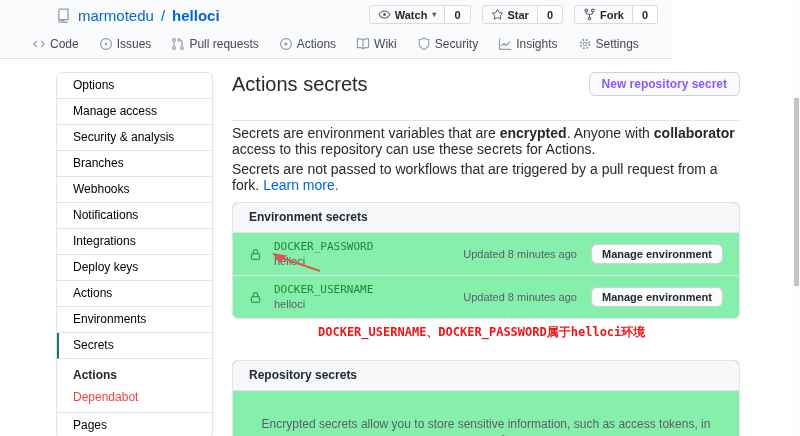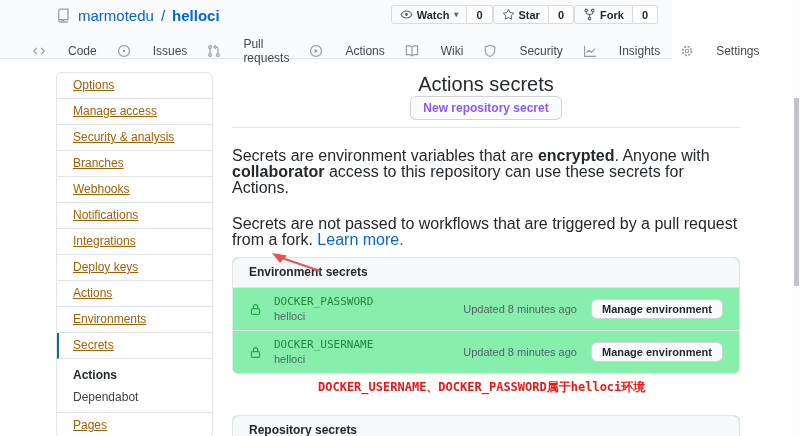--- a/index.html
+++ b/index.html
@@ -9,55 +9,55 @@
 
   
   .topbar { position:absolute; top:0; left:0; width:672px; height:59px;
     background:#fafbfc; border-bottom:1px solid #e1e4e8; }
   .repo-line { position:absolute; left:56px; top:7px; display:flex; align-items:center; gap:7px;
     font-size:15px; color:#0366d6; }
   .repo-line .owner, .repo-line .sep { font-weight:400; }
   .repo-line .name { font-weight:700; }
   .repo-icon { color:#959da5; }
 
-  .social { position:absolute; right:14px; top:5px; display:flex; gap:0; }
+  .social { position:absolute; right:14px; top:5px; display:flex; gap:11px; }
   .btn-group { display:flex; }
   .sbtn { display:inline-flex; align-items:center; gap:4px; background:#fafbfc;
     border:1px solid #d9dbde; border-radius:3px 0 0 3px; font-size:11px; font-weight:600;
     color:#24292e; padding:2px 8px; cursor:pointer; font-family:inherit; }
   .scount { background:#fff; border:1px solid #d9dbde; border-left:0;
     border-radius:0 3px 3px 0; font-size:11px; font-weight:600; color:#24292e;
     padding:2px 9px; cursor:pointer; font-family:inherit; }
   .sbtn .icon { color:#586069; }
   .caret { font-size:8px; color:#586069; margin-left:1px; }
 
   .nav { position:absolute; left:22px; top:32px; display:flex; }
-  .nav-item { display:flex; align-items:center; gap:22px; padding:5px 10px;
+  .nav-item { display:flex; align-items:center; gap:4px; padding:5px 10px;
     font-size:12px; color:#44494f; cursor:pointer; text-decoration:none; }
   .nav-item .icon { color:#959da5; }
 
   
   .sidebar { position:absolute; left:56px; top:72px; width:157px; background:#fff;
     border:1px solid #e1e4e8; border-radius:6px; font-size:12px; }
   .side-item { padding:6px 16px; line-height:13px; border-bottom:1px solid #e1e4e8;
-    color:#a16207; cursor:pointer;text-decoration:underline; }
+    color:#000000; cursor:pointer; }
   .side-item.active { border-left:2px solid #0f766e; padding-left:14px; }
   .side-sub { padding:10px 16px 8px 16px; border-bottom:1px solid #e1e4e8; }
   .side-sub .sub-head { font-weight:700; line-height:13px; margin-bottom:9px; color:#24292e; }
-  .side-sub .sub-link { color:#404040; line-height:13px; cursor:pointer; }
+  .side-sub .sub-link { color:#ef4444; line-height:13px; cursor:pointer; }
 
   
   .main { position:absolute; left:232px; top:72px; width:508px; }
-  .main-head { display:flex; justify-content:space-between; align-items:center;
-    border-bottom:1px solid #e1e4e8; padding-bottom:7px;flex-direction:column; }
+  .main-head { display:flex; justify-content:space-between; align-items:flex-end;
+    border-bottom:1px solid #e1e4e8; padding-bottom:24px; }
   .page-title { font-size:20px; font-weight:400; line-height:24px; }
   .btn { font-size:12px; font-weight:600; color:#8b5cf6; background:#fafbfc;
     border:1px solid rgba(27,31,35,.18); border-radius:6px; padding:4px 12px;
     cursor:pointer; font-family:inherit; white-space:nowrap; }
-  .intro p { font-size:16px; line-height:16px; margin-top:20px; color:#24292e; }
+  .intro p { font-size:14px; line-height:16px; margin-top:4px; color:#24292e; }
   .link { color:#0366d6; text-decoration:none; cursor:pointer; }
 
   .box { border:1px solid #e1e4e8; border-radius:6px; margin-top:9px; background:#86efac; }
   .box-head { background:#f6f8fa; border-bottom:1px solid #e1e4e8;
     border-radius:6px 6px 0 0; padding:8px 16px; font-size:12px; font-weight:600; line-height:13px; }
   .secret-row { display:flex; align-items:center; padding:7px 16px; }
   .secret-row + .secret-row { border-top:1px solid #e1e4e8; }
   .lock { color:#28a745; margin-right:12px; flex:none; }
   .secret-info { flex:1 1 auto; }
   .secret-name { font-family:"DejaVu Sans Mono", monospace; font-size:11px;

